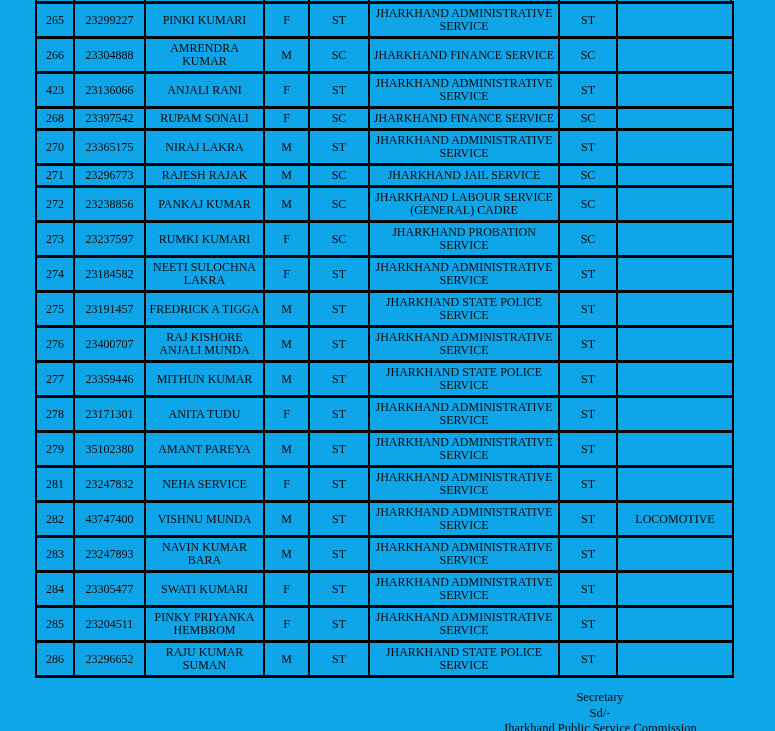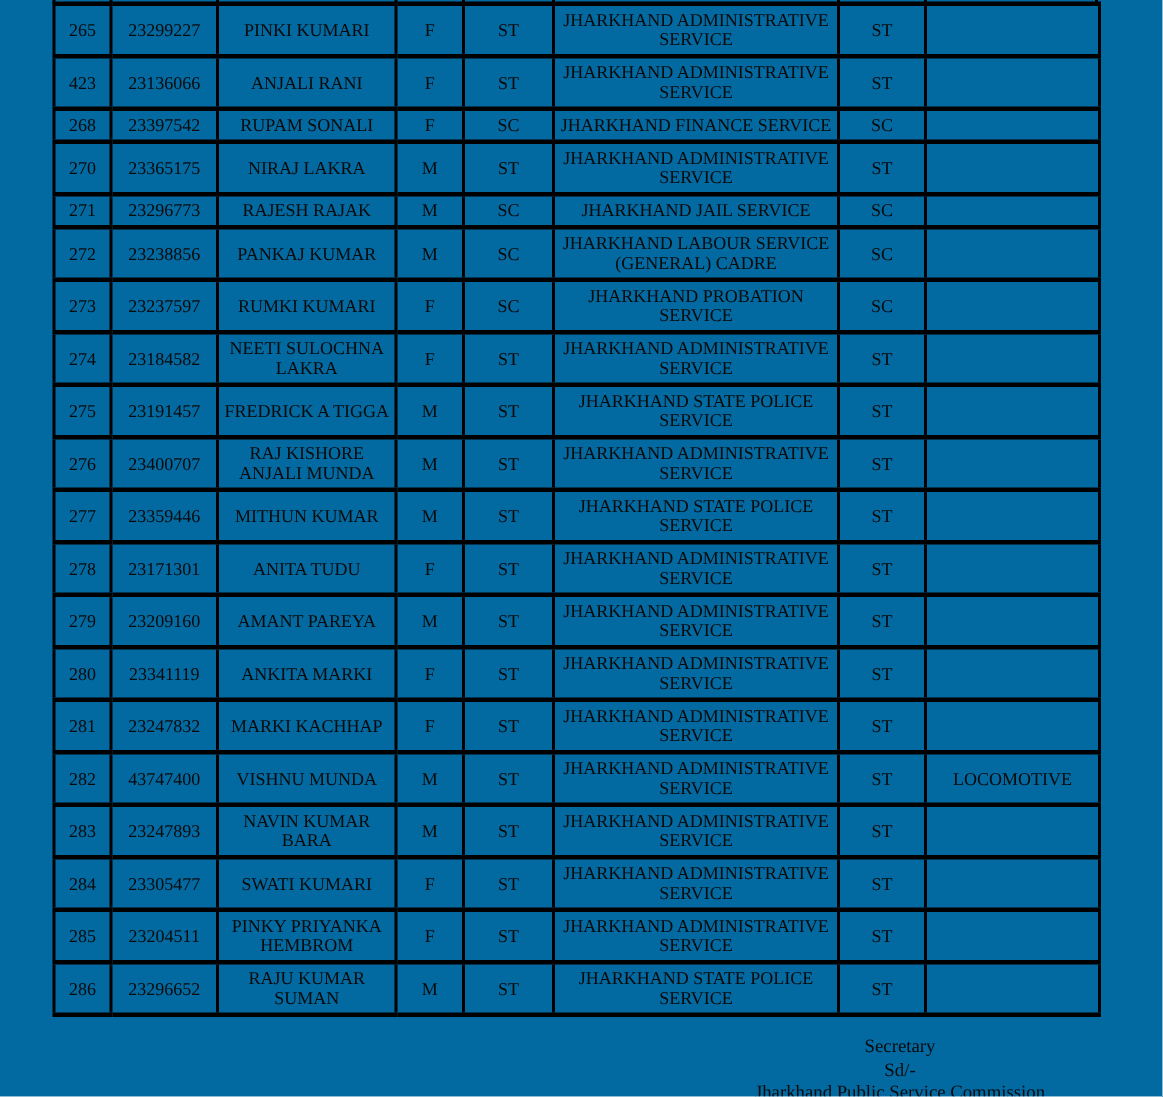--- a/index.html
+++ b/index.html
@@ -6,21 +6,21 @@
     margin: 0;
     padding: 0;
     background: #ffffff;
     font-family: "Liberation Serif", serif;
     color: #0a0a0a;
   }
   .sheet {
     position: relative;
     width: 775px;
     height: 731px;
-    background: #0369a1;
+    background: #0ea5e9;
     overflow: hidden;
   }
   
   .top-stubs {
     position: absolute;
     left: 35px;
     top: 0;
     width: 697px;
     height: 3px;
   }
@@ -103,20 +103,30 @@
       <td>265</td>
       <td>23299227</td>
       <td>PINKI KUMARI</td>
       <td>F</td>
       <td>ST</td>
       <td>JHARKHAND ADMINISTRATIVE SERVICE</td>
       <td>ST</td>
       <td></td>
     </tr>
         <tr>
+      <td>266</td>
+      <td>23304888</td>
+      <td>AMRENDRA KUMAR</td>
+      <td>M</td>
+      <td>SC</td>
+      <td>JHARKHAND FINANCE SERVICE</td>
+      <td>SC</td>
+      <td></td>
+    </tr>
+        <tr>
       <td>423</td>
       <td>23136066</td>
       <td>ANJALI RANI</td>
       <td>F</td>
       <td>ST</td>
       <td>JHARKHAND ADMINISTRATIVE SERVICE</td>
       <td>ST</td>
       <td></td>
     </tr>
         <tr>
@@ -214,42 +224,32 @@
       <td>23171301</td>
       <td>ANITA TUDU</td>
       <td>F</td>
       <td>ST</td>
       <td>JHARKHAND ADMINISTRATIVE SERVICE</td>
       <td>ST</td>
       <td></td>
     </tr>
         <tr>
       <td>279</td>
-      <td>23209160</td>
+      <td>35102380</td>
       <td>AMANT PAREYA</td>
       <td>M</td>
-      <td>ST</td>
-      <td>JHARKHAND ADMINISTRATIVE SERVICE</td>
-      <td>ST</td>
-      <td></td>
-    </tr>
-        <tr>
-      <td>280</td>
-      <td>23341119</td>
-      <td>ANKITA MARKI</td>
-      <td>F</td>
       <td>ST</td>
       <td>JHARKHAND ADMINISTRATIVE SERVICE</td>
       <td>ST</td>
       <td></td>
     </tr>
         <tr>
       <td>281</td>
       <td>23247832</td>
-      <td>MARKI KACHHAP</td>
+      <td>NEHA SERVICE</td>
       <td>F</td>
       <td>ST</td>
       <td>JHARKHAND ADMINISTRATIVE SERVICE</td>
       <td>ST</td>
       <td></td>
     </tr>
         <tr>
       <td>282</td>
       <td>43747400</td>
       <td>VISHNU MUNDA</td>

